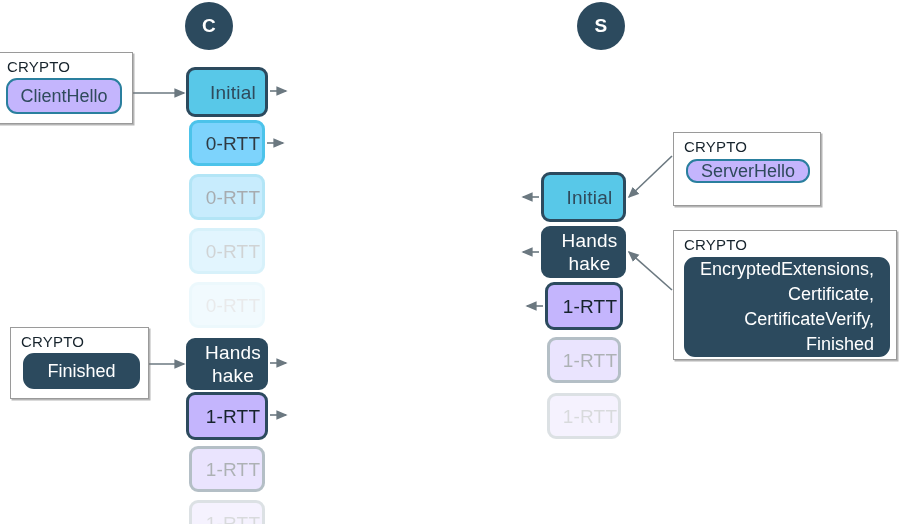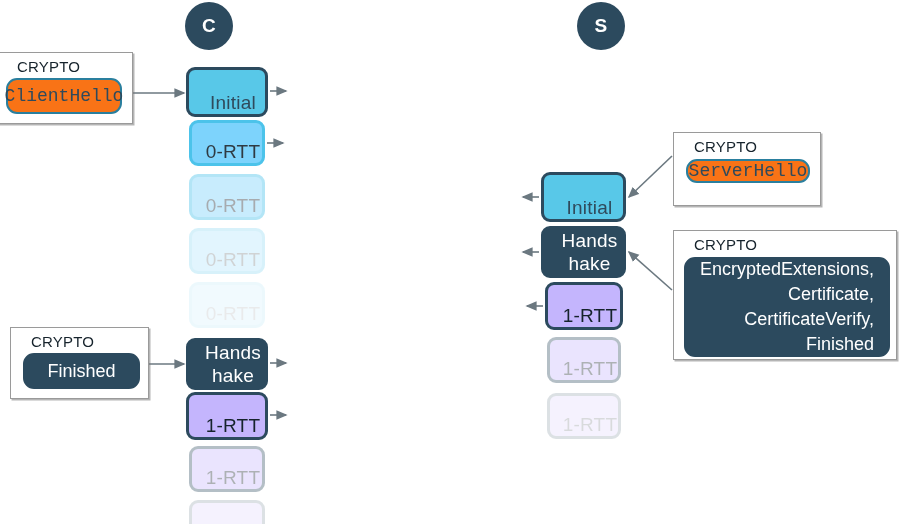--- a/index.html
+++ b/index.html
@@ -22,21 +22,21 @@
     font-size:19px;font-weight:bold;
     letter-spacing:.5px;
   }
 
   
   .pkt{
     position:absolute;
     width:82px;
     box-sizing:border-box;
     border-radius:9px;
-    display:flex;align-items:flex-end;justify-content:center;
+    display:flex;align-items:center;justify-content:center;
     text-align:center;
     font-size:19px;
     line-height:23px;
     letter-spacing:.2px;
     padding-left:12px;
   }
   .pkt.initial{
     background:#58c8e8;
     border:3px solid #2c4a5e;
     color:#2f4a5c;
@@ -60,40 +60,39 @@
   
   .crypto{
     position:absolute;
     box-sizing:border-box;
     background:#ffffff;
     border:1px solid #9a9a9a;
     box-shadow:1.5px 1.5px 0 0 rgba(120,120,120,.55);
   }
   .crypto-label{
     position:absolute;
-    left:20px;top:5px;
+    left:10px;top:5px;
     font-size:15px;
     color:#16232c;
     letter-spacing:.2px;
   }
   .frame{
     position:absolute;
     box-sizing:border-box;
     border-radius:11px;
     font-size:18px;
     line-height:23px;
     display:flex;
     align-items:center;
   }
   .frame.lightblue{
-    background:#f97316;
+    background:#c4b5fd;
     border:2px solid #2a7f9e;
     color:#2f4a5c;
     justify-content:center;
-    font-family:Liberation Mono, monospace;
   }
   .frame.navy{
     background:#2c4a5e;
     border:2px solid #2c4a5e;
     color:#ffffff;
     justify-content:center;
   }
   .frame.navy.multiline{
     justify-content:flex-end;
     text-align:right;

